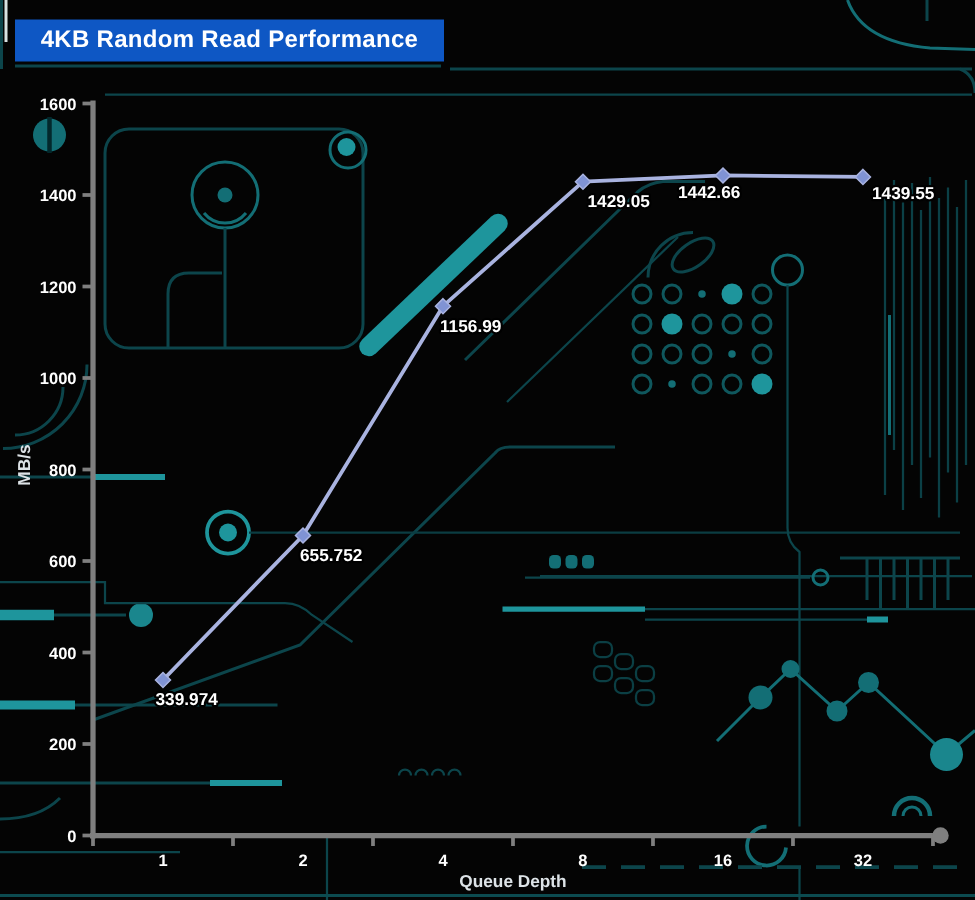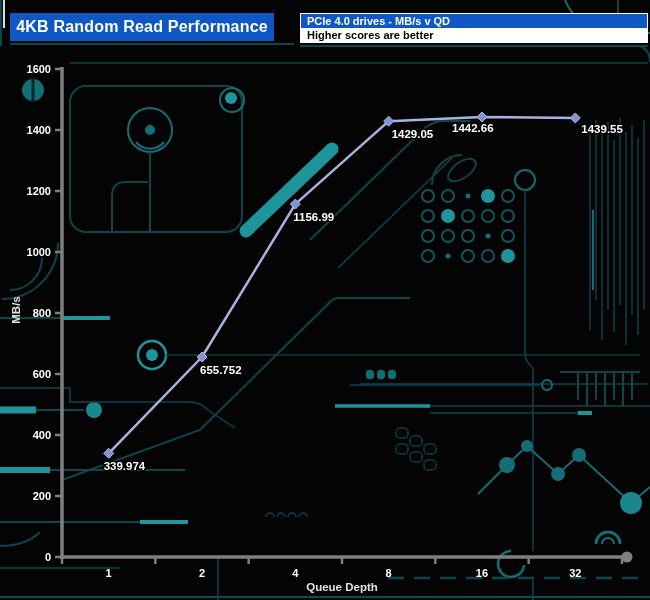--- a/index.html
+++ b/index.html
@@ -2,21 +2,21 @@
 <html><head>
 <meta charset="utf-8">
 <style>
   html,body{margin:0;padding:0;background:#000;}
   .frame{
     position:relative;width:650px;height:600px;overflow:hidden;
     background:#040404;font-family:"Liberation Sans",sans-serif;
   }
   .frame svg{position:absolute;left:0;top:0;}
   .title-banner{
-    position:absolute;left:10px;top:13px;width:264px;height:28px;
+    position:absolute;left:10px;top:13px;width:286px;height:28px;
     display:flex;align-items:center;justify-content:center;
     color:#fff;font-size:16px;font-weight:bold;letter-spacing:.2px;
   }
   .subtitle-box{
     position:absolute;left:300px;top:13px;width:346px;
     border:1px solid #fff;
   }
   .subtitle-row{
     height:14px;line-height:14px;font-size:11px;font-weight:bold;
     padding-left:6px;white-space:nowrap;overflow:hidden;
@@ -219,18 +219,14 @@
       <text x="391.655" y="138.13975" class="data-label">1429.05</text>
       <text x="451.985" y="131.9887" class="data-label">1442.66</text>
       <text x="581.3149999999999" y="132.93725" class="data-label">1439.55</text>
       <text x="20" y="310" text-anchor="middle" class="axis-title" transform="rotate(-90 20 310)">MB/s</text>
       <text x="341.99" y="591" text-anchor="middle" class="axis-title">Queue Depth</text>
     </svg>
 
   <div class="title-banner" style="background: rgb(14, 87, 196);">
     <span>4KB Random Read Performance</span>
   </div>
-  <div class="subtitle-box">
-    <div class="subtitle-row subtitle-primary" style="background: rgb(14, 87, 196);">PCIe 4.0 drives - MB/s v QD</div>
-    <div class="subtitle-row subtitle-secondary">Higher scores are better</div>
-  </div>
 
 </div>
 
 </body></html>

